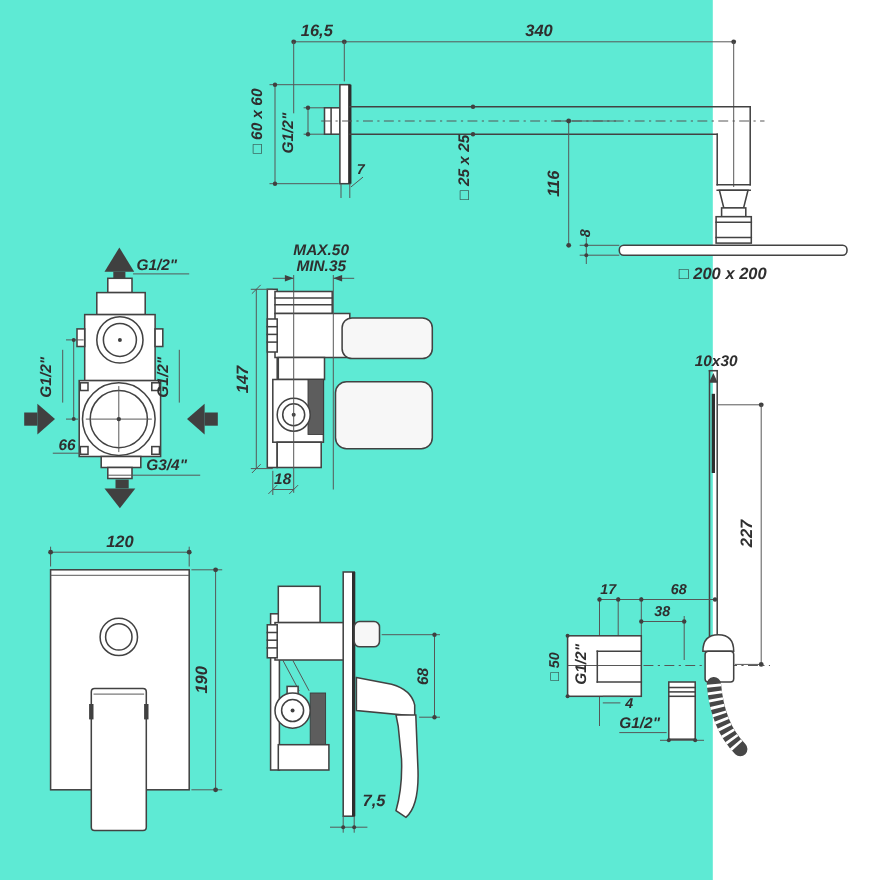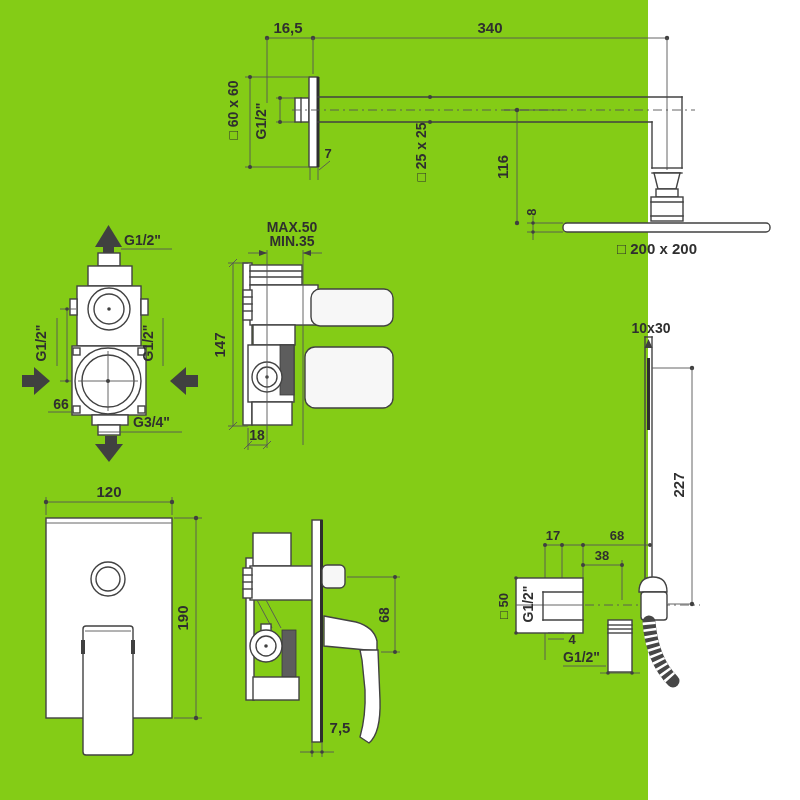--- a/index.html
+++ b/index.html
@@ -1,16 +1,16 @@
 <!DOCTYPE html>
 <html><head>
 <meta charset="utf-8">
 <style>
   html,body{margin:0;padding:0;background:#ffffff;}
-  .page{width:648px;height:800px;position:relative;background:#84cc16;font-family:"Liberation Sans",sans-serif;}
+  .page{width:648px;height:800px;position:relative;background:#5eead4;font-family:"Liberation Sans",sans-serif;font-style:italic;}
   svg{display:block;}
   .ln{stroke:#424242;stroke-width:1.4;fill:none;stroke-linecap:square;}
   .thin{stroke:#555555;stroke-width:0.9;fill:none;}
   .thick{stroke:#2e2e2e;stroke-width:3;fill:none;}
   .wh{fill:#ffffff;stroke:#424242;stroke-width:1.4;}
   .knob{fill:#f7f7f7;stroke:#424242;stroke-width:1.4;}
   .dk{fill:#404040;stroke:none;}
   .hatch{fill:#5d5d5d;stroke:#3a3a3a;stroke-width:0.8;}
   .dash{stroke:#555555;stroke-width:0.9;fill:none;stroke-dasharray:9 4 2 4;}
   text{fill:#2f2f2f;font-family:"Liberation Sans",sans-serif;font-weight:bold;font-size:15px;}

